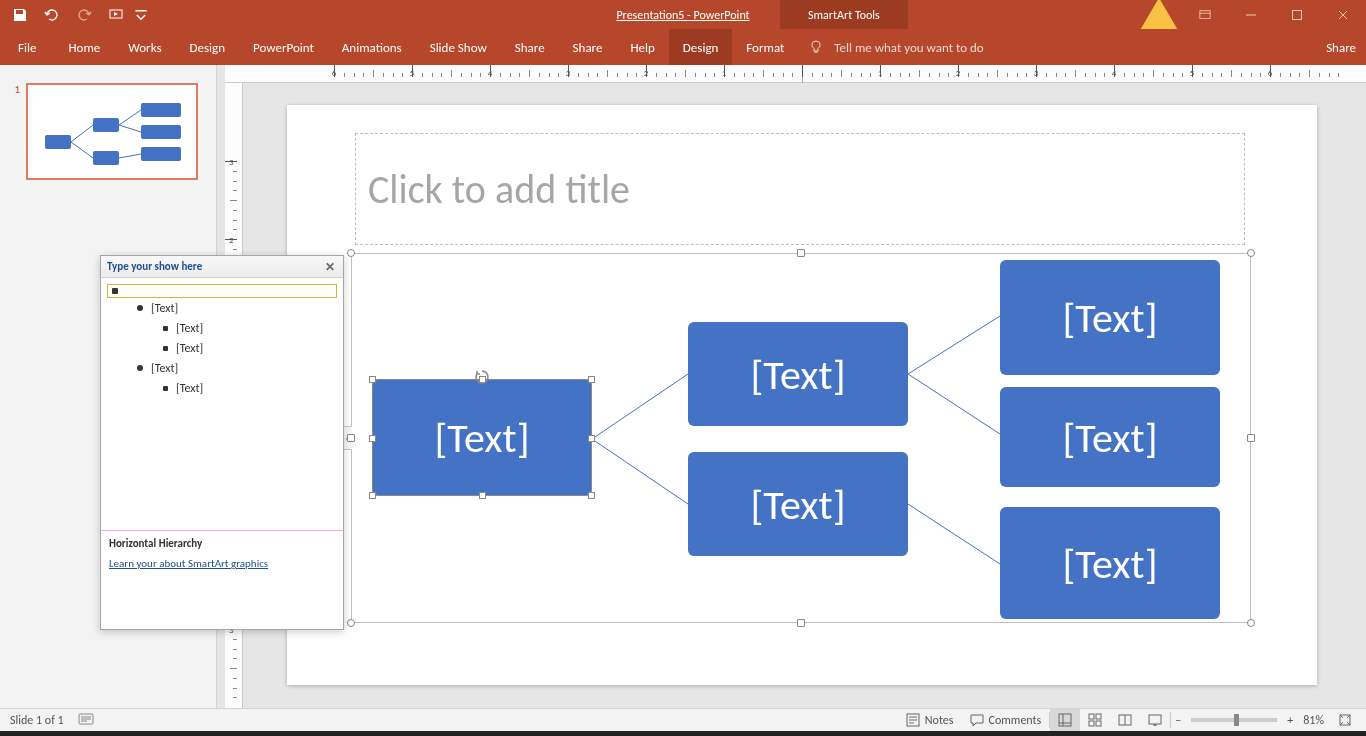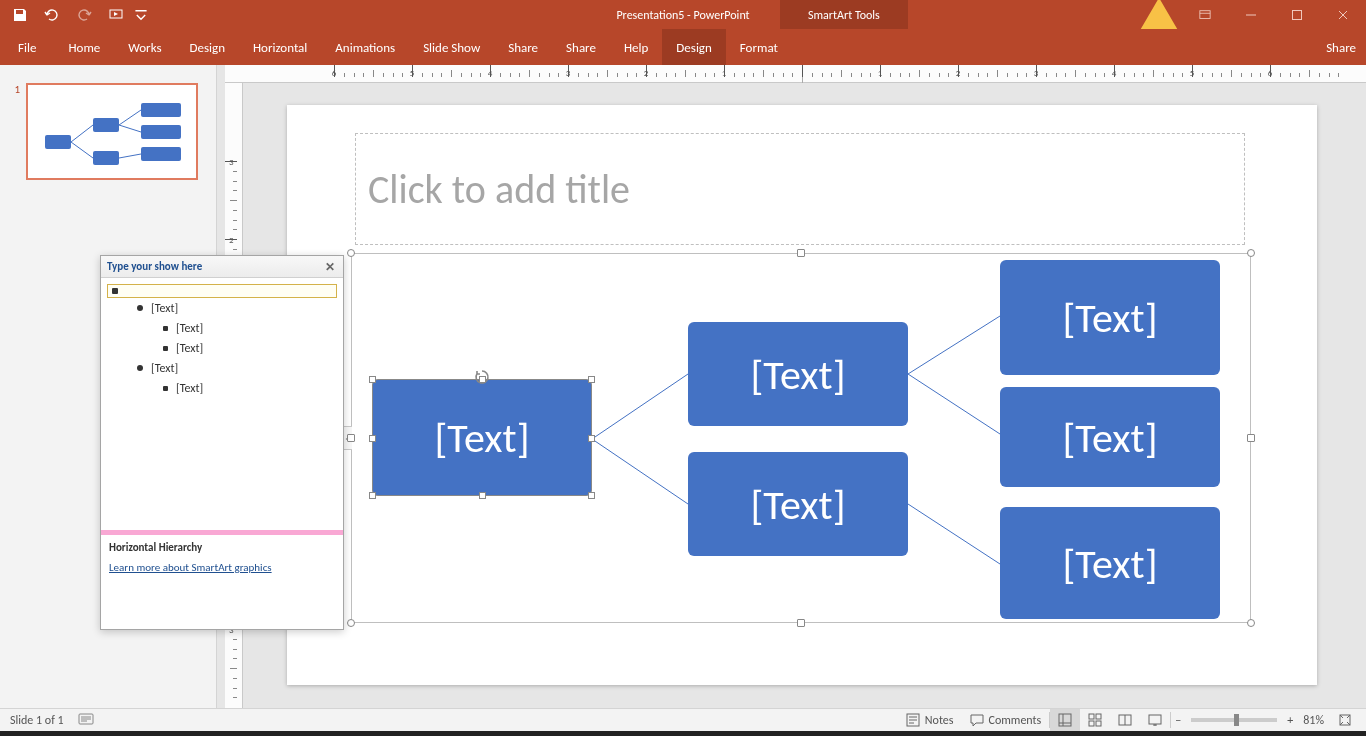--- a/index.html
+++ b/index.html
@@ -3,21 +3,21 @@
 <meta charset="utf-8">
 <style>
 * { margin: 0; padding: 0; box-sizing: border-box; font-family: "Segoe UI", Calibri, sans-serif; user-select: none; }
 html, body { width: 1366px; height: 736px; overflow: hidden; background: #e6e6e6; }
 
 
 .titlebar { height: 29px; background: #b7472a; display: flex; align-items: center; color: #fff; font-size: 12px; position: relative; }
 .qat { display: flex; align-items: center; gap: 4px; padding: 0 6px; }
 .qat-btn { width: 28px; height: 24px; display: flex; align-items: center; justify-content: center; color: #fff; }
 .qat-btn svg { width: 16px; height: 16px; }
-.titlebar-title { position: absolute; left: 50%; transform: translateX(-50%); font-size: 12px; display: flex; gap: 6px; align-items: center; }
+.titlebar-title { position: absolute; left: 50%; transform: translateX(-50%); font-size: 12px; display: flex; gap: 6px; align-items: center; text-decoration: underline; }
 .titlebar-tools { position: absolute; left: 780px; top: 0; height: 29px; background: #9c3b22; padding: 0 28px; display: flex; align-items: center; font-size: 12px; }
 .win-controls { position: absolute; right: 0; top: 0; display: flex; align-items: center; height: 29px; }
 .win-btn { width: 46px; height: 29px; display: flex; align-items: center; justify-content: center; color: #f0c8bc; }
 .win-btn svg { width: 12px; height: 12px; }
 .warn-ico { width: 46px; height: 29px; display: flex; align-items: center; justify-content: center; color: #f8c146; }
 
 
 .ribbon-tabs { height: 36px; background: #b7472a; display: flex; align-items: stretch; color: #fff; font-size: 13px; position: relative; }
 .rtab { padding: 0 14px; display: flex; align-items: center; cursor: pointer; }
 .rtab.file { padding: 0 18px; }
@@ -75,21 +75,21 @@
 .tp-header { height: 22px; background: linear-gradient(#f8f8f8,#ececec); border-bottom: 1px solid #d0d0d0; display: flex; align-items: center; justify-content: space-between; padding: 0 6px; font-size: 11px; color: #205090; font-weight: bold; }
 .tp-close { width: 14px; height: 14px; display: flex; align-items: center; justify-content: center; color: #666; font-size: 12px; }
 .tp-body { padding: 6px; height: 252px; overflow: auto; }
 .tp-item { font-size: 12px; color: #333; padding: 3px 4px; display: flex; align-items: center; }
 .tp-item.active { border: 1px solid #d4b24a; background: #fffef4; }
 .tp-bullet { display: inline-block; width: 6px; height: 6px; background: #333; border-radius: 50%; margin-right: 8px; flex-shrink: 0; }
 .tp-bullet.sq { border-radius: 1px; }
 .tp-bullet.sm { width: 5px; height: 5px; }
 .tp-indent1 { padding-left: 30px; }
 .tp-indent2 { padding-left: 56px; }
-.tp-footer { border-top: 5px solid #f9a8d4; padding: 6px 8px 8px; font-size: 11px; color: #555; }
+.tp-footer { border-top: 1px solid #f9a8d4; padding: 6px 8px 8px; font-size: 11px; color: #555; }
 .tp-footer .tpf-title { font-weight: bold; color: #333; margin-bottom: 3px; }
 .tp-footer .tpf-link { color: #205090; text-decoration: underline; margin-top: 4px; display: inline-block; }
 
 
 .statusbar { position: absolute; left: 0; bottom: 5px; width: 100%; height: 23px; background: #f3f3f3; border-top: 1px solid #d4d4d4; display: flex; align-items: center; font-size: 12px; color: #555; }
 .sb-left { padding: 0 10px; display: flex; align-items: center; gap: 14px; }
 .sb-right { position: absolute; right: 6px; display: flex; align-items: center; gap: 0; }
 .sb-btn { height: 23px; padding: 0 8px; display: flex; align-items: center; gap: 5px; }
 .sb-btn.active { background: #d8d8d8; }
 .sb-btn svg { width: 14px; height: 14px; }
@@ -162,28 +162,34 @@
         </svg>
       </div>
   </div>
 </div>
 
 <div class="ribbon-tabs">
   <div class="rtab file">File</div>
   <div class="rtab">Home</div>
   <div class="rtab">Works</div>
   <div class="rtab">Design</div>
-  <div class="rtab">Horizontal</div>
+  <div class="rtab">PowerPoint</div>
   <div class="rtab">Animations</div>
   <div class="rtab">Slide Show</div>
   <div class="rtab">Share</div>
   <div class="rtab">Share</div>
   <div class="rtab">Help</div>
   <div class="rtab active">Design</div>
   <div class="rtab">Format</div>
+  <div class="tellme">
+    <svg viewBox="0 0 16 16">
+        <path fill="none" stroke="currentColor" d="M8 2a4 4 0 0 1 2 7.5V12H6V9.5A4 4 0 0 1 8 2zM6 13h4"></path>
+      </svg>
+    <span>Tell me what you want to do</span>
+  </div>
   <div class="share-btn">
     <svg viewBox="0 0 16 16">
         <circle cx="8" cy="5" r="2.5" fill="none" stroke="currentColor"></circle>
         <path d="M4 13a4 4 0 0 1 8 0" fill="none" stroke="currentColor"></path>
       </svg>
     <span>Share</span>
   </div>
 </div>
 
 <div class="workarea">
@@ -474,21 +480,21 @@
           <span class="tp-bullet"></span>
           <span>[Text]</span>
         </div>
       <div class="tp-item tp-indent2">
           <span class="tp-bullet sm sq"></span>
           <span>[Text]</span>
         </div>
     </div>
     <div class="tp-footer">
       <div class="tpf-title">Horizontal Hierarchy</div>
-      <a class="tpf-link">Learn more about SmartArt graphics</a>
+      <a class="tpf-link">Learn your about SmartArt graphics</a>
     </div>
   </div>
 
 </div>
 
 <div class="statusbar">
   <div class="sb-left">
     <span>Slide 1 of 1</span>
     <svg width="16" height="14" viewBox="0 0 16 14">
         <rect x="1" y="1" width="14" height="10" rx="1" fill="none" stroke="#888"></rect>

